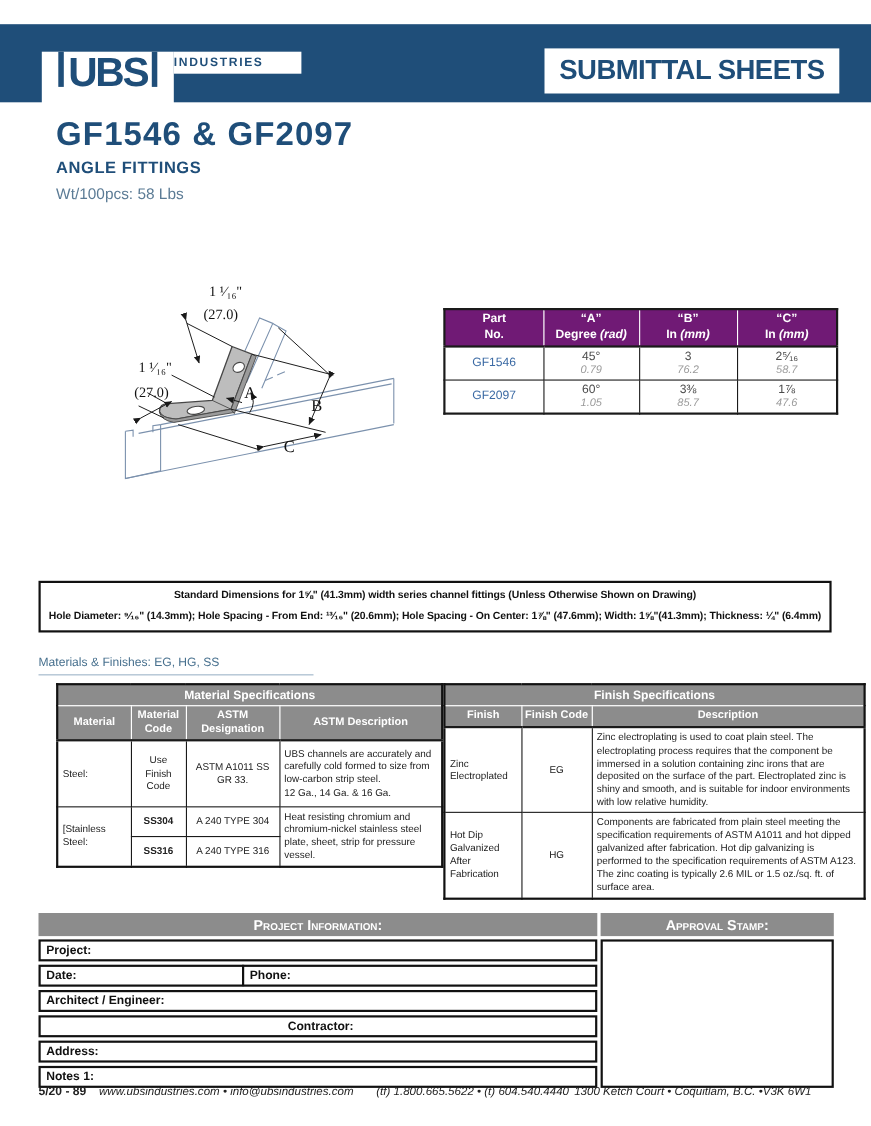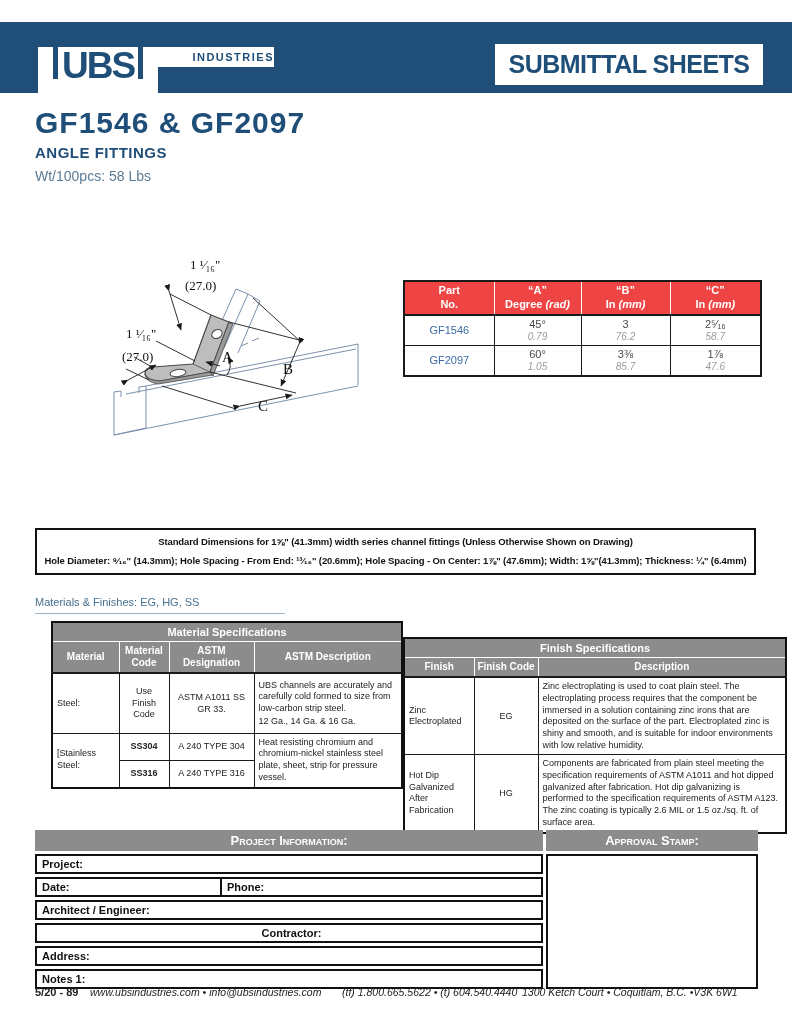--- a/index.html
+++ b/index.html
@@ -6,39 +6,39 @@
   body { background:#e8e8e8; font-family:"Liberation Sans", sans-serif; }
   .page { position:relative; width:792px; height:1024px; background:#ffffff; margin:0 auto; overflow:hidden; }
 
   
   .band { position:absolute; left:0; top:22px; width:792px; height:71px; background:#1f4e79; }
   .logo-box { position:absolute; left:38px; top:47px; width:120px; height:47px; background:#fff;
               display:flex; align-items:flex-start; justify-content:center; gap:4px; }
   .logo-bar { width:5px; height:32px; background:#1f4e79; }
   .logo-text { color:#1f4e79; font-weight:bold; font-size:37px; letter-spacing:-2px; line-height:1; }
   .industries-box { position:absolute; left:158px; top:47px; width:116px; height:20px; background:#fff;
-              display:flex; align-items:center; justify-content:flex-end; }
+              display:flex; align-items:center; justify-content:flex-start; }
   .industries-text { color:#1f4e79; font-weight:bold; font-size:11px; letter-spacing:1.5px; }
   .banner-box { position:absolute; left:495px; top:44px; width:268px; height:41px; background:#fff;
               display:flex; align-items:center; justify-content:center; }
   .banner-text { color:#1f4e79; font-weight:bold; font-size:25px; letter-spacing:-0.5px; }
 
   
-  .title-block { position:absolute; left:35px; top:106px; }
+  .title-block { position:absolute; left:51px; top:106px; }
   .page-title { font-size:30px; font-weight:bold; color:#1f4e79; letter-spacing:1px; }
   .page-subtitle { font-size:15px; font-weight:bold; color:#1f4e79; margin-top:4px; letter-spacing:0.5px; }
   .page-weight { font-size:14px; color:#5b7b95; margin-top:7px; }
 
   
   .drawing { position:absolute; left:100px; top:245px; width:300px; height:200px; }
 
   
   table { border-collapse:collapse; }
   .part-table { position:absolute; left:403px; top:280px; width:357px; border:2px solid #1a1a1a; table-layout:fixed; }
-  .part-table th { background:#ef4444; color:#fff; border:1px solid #fff; border-bottom:2px solid #1a1a1a;
+  .part-table th { background:#701a75; color:#fff; border:1px solid #fff; border-bottom:2px solid #1a1a1a;
                    font-size:11px; font-weight:bold; padding:2px 0; line-height:1.25;text-align:center; }
   .part-table th i { font-weight:bold; }
   .part-table td { border:1px solid #1a1a1a; text-align:center; padding:2px 0; }
   .pt-part { color:#3b6aa4; font-size:11px; }
   .val { font-size:11px; color:#4a4a4a; line-height:1.2; }
   .val-mm { font-size:10px; color:#9a9a9a; font-style:italic; line-height:1.2; }
 
   
   .std-box { position:absolute; left:35px; top:528px; width:721px; height:47px; border:2px solid #111;
              text-align:center; font-weight:bold; color:#111; }
@@ -50,21 +50,21 @@
   .mf-rule { position:absolute; left:35px; top:613px; width:250px; height:1px; background:#9db4c8; }
 
   
   .spec-table { position:absolute; top:621px; border:2px solid #111; table-layout:fixed; }
   .spec-table .tbl-title { background:#8c8c8c; color:#fff; font-size:11px; font-weight:bold;
              border:1px solid #fff; border-bottom:1px solid #fff; padding:2px 0; text-align:center; }
   .spec-table th.colhead { background:#8c8c8c; color:#fff; font-size:10px; font-weight:bold;
              border:1px solid #fff; border-bottom:2px solid #1a1a1a; padding:3px 1px; line-height:1.2; text-align:center; }
   .spec-table td { border:1px solid #1a1a1a; font-size:9px; color:#222; padding:3px 4px; vertical-align:middle; line-height:1.3; }
   .mat-table { left:51px; width:350px; }
-  .fin-table { left:403px; width:382px;margin-top:16px; }
+  .fin-table { left:403px; width:382px; }
   .c-center { text-align:center; }
   .c-bold { font-weight:bold; }
   .desc2 { margin-top:1px; }
 
   
   .project { position:absolute; left:35px; top:830px; width:723px; height:150px; }
   .pi-head { position:absolute; top:0; height:21px; background:#8c8c8c; color:#fff; font-weight:bold;
              font-variant:small-caps; font-size:13px; display:flex; align-items:center; justify-content:center; }
   .pi-head-left { left:0; width:508px; }
   .pi-head-right { left:511px; width:212px; }

